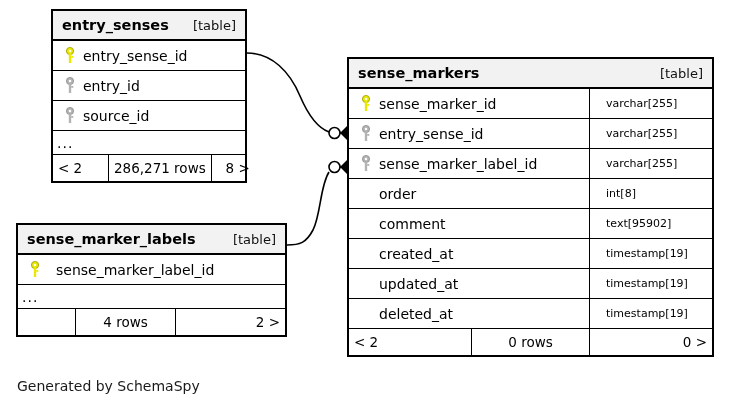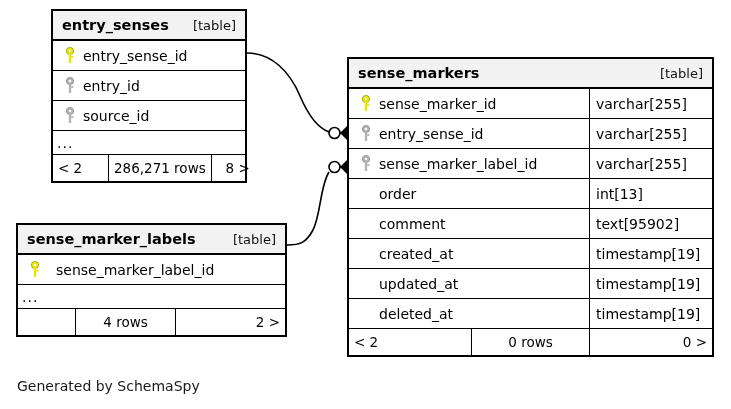--- a/index.html
+++ b/index.html
@@ -75,22 +75,22 @@
     box-sizing: border-box;
     padding-left: 6px;
     min-width: 0;
   }
   .er-col-type {
     flex: 0 0 auto;
     display: flex;
     align-items: center;
     box-sizing: border-box;
     border-left: 1.5px solid #000000;
-    padding-left: 6px;
-    font-size: 14px;
+    padding-left: 16px;
+    font-size: 11px;
     white-space: nowrap;
     margin-left: 33px;
   }
 
   .key-slot {
     width: 22px;
     flex: 0 0 22px;
     display: flex;
     align-items: center;
     justify-content: center;
@@ -306,21 +306,21 @@
         <span class="col-label">sense_marker_label_id</span>
       </div>
       <div class="er-col-type" style="flex:0 0 123px;">varchar[255]</div>
     </div>
 
     <div class="er-row">
       <div class="er-col-name">
         <span class="key-spacer"></span>
         <span class="col-label">order</span>
       </div>
-      <div class="er-col-type" style="flex:0 0 123px;">int[13]</div>
+      <div class="er-col-type" style="flex:0 0 123px;">int[8]</div>
     </div>
 
     <div class="er-row">
       <div class="er-col-name">
         <span class="key-spacer"></span>
         <span class="col-label">comment</span>
       </div>
       <div class="er-col-type" style="flex:0 0 123px;">text[95902]</div>
     </div>
 

